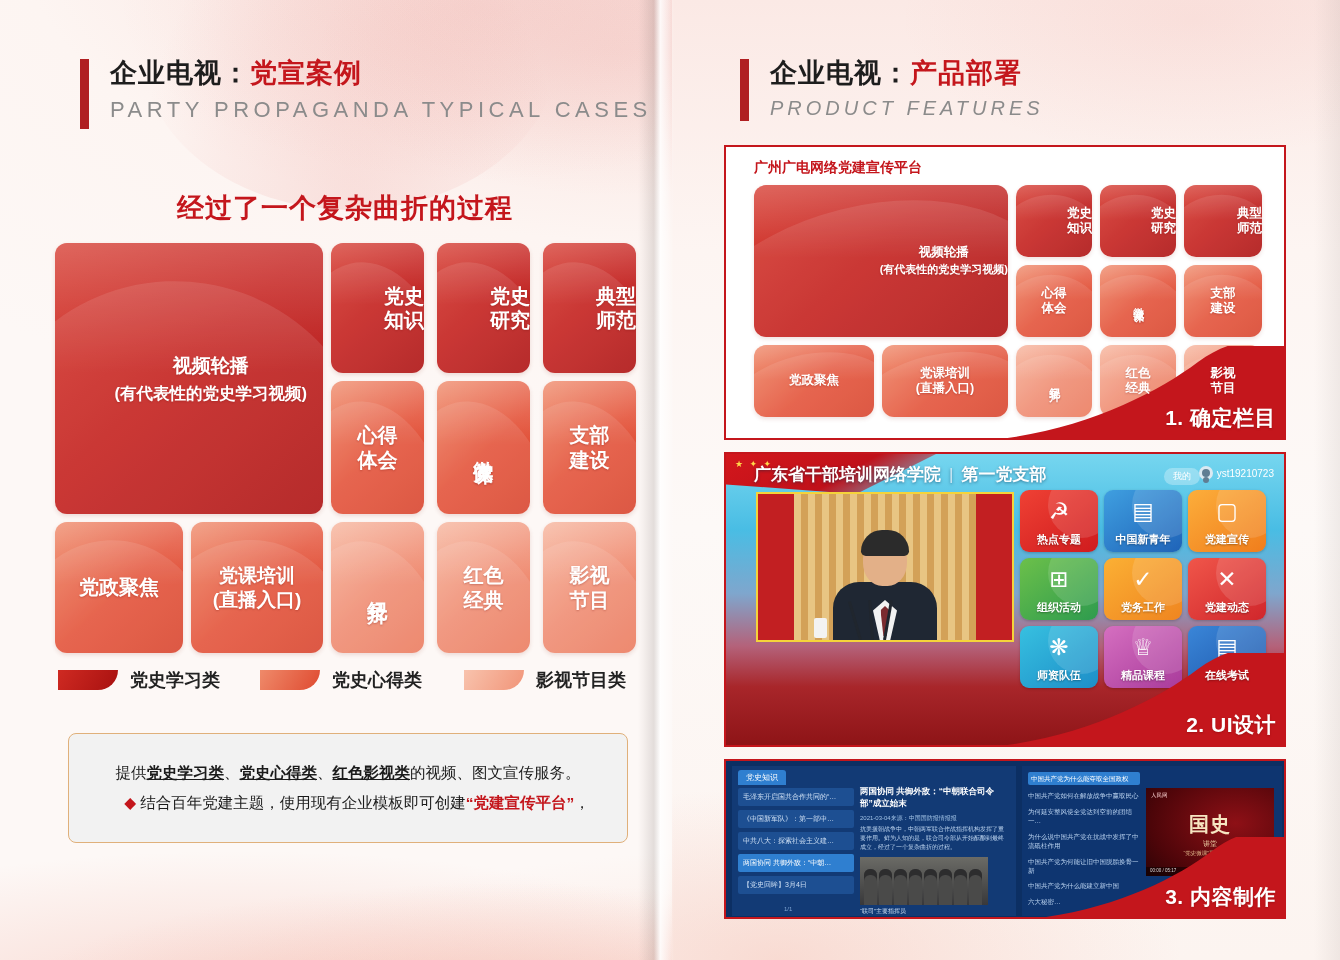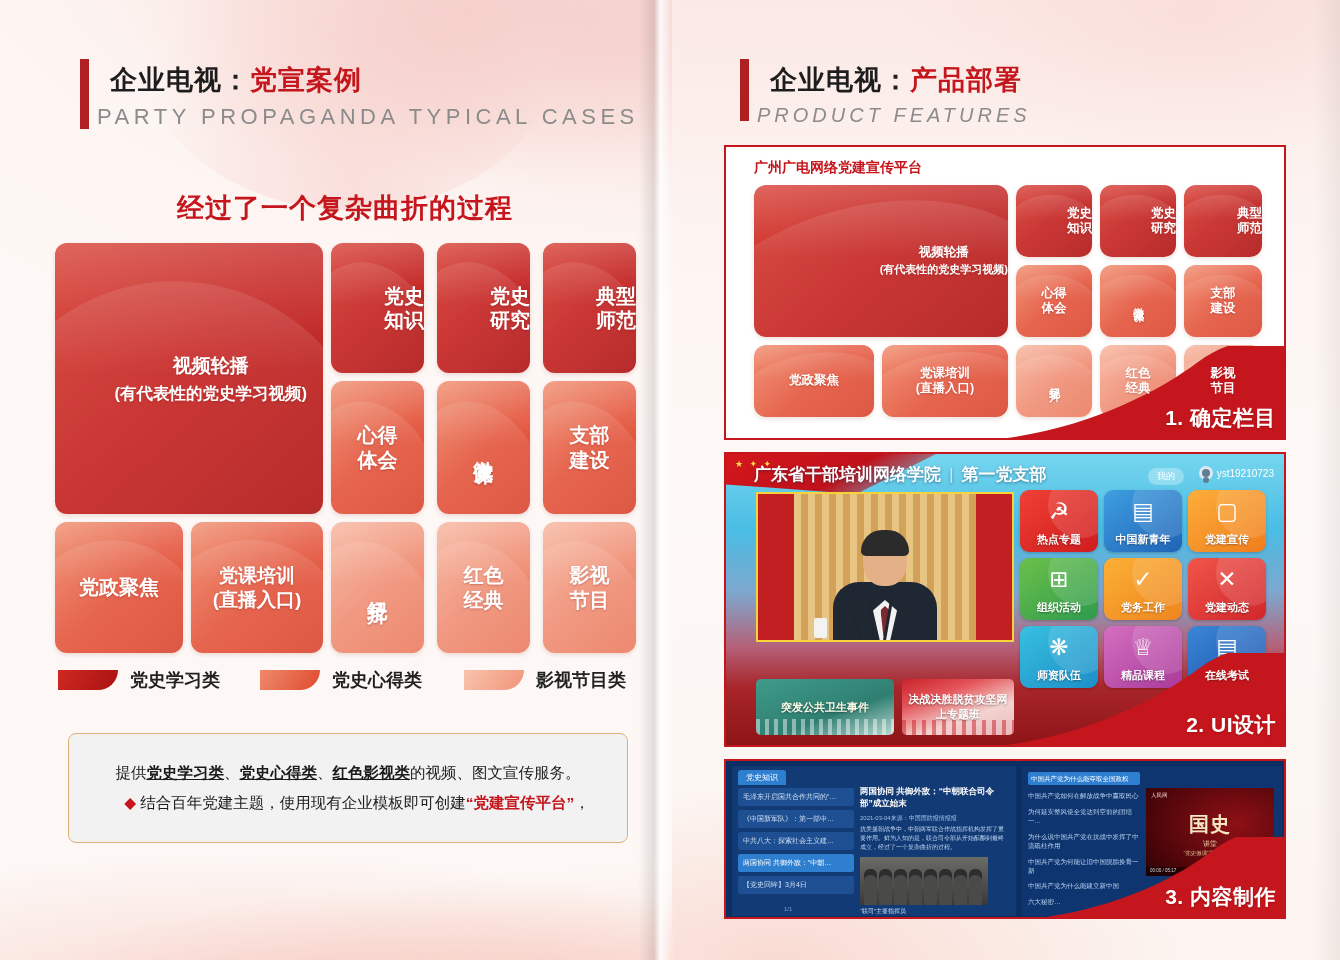--- a/index.html
+++ b/index.html
@@ -36,23 +36,23 @@
   .rp-haze{position:absolute;left:672px;top:0;width:668px;height:960px;pointer-events:none;
     background:
       radial-gradient(420px 200px at 78% 2%, rgba(232,128,120,.10), rgba(232,128,120,0) 70%),
       radial-gradient(560px 240px at 16% 100%, rgba(243,178,162,.38), rgba(243,178,162,0) 72%);}
   .edge-shadow{position:absolute;right:0;top:0;width:26px;height:960px;
     background:linear-gradient(90deg,rgba(255,255,255,0),rgba(150,135,130,.13));}
 
   
   .hdr{position:absolute;}
   .hdr .bar{position:absolute;left:0;top:4px;width:9px;height:70px;background:#b01f22;}
-  .hdr .cn{margin-left:30px;font-size:27px;font-weight:bold;color:#1d1d1d;letter-spacing:1px;white-space:nowrap;margin-top:7px;}
+  .hdr .cn{margin-left:30px;font-size:27px;font-weight:bold;color:#1d1d1d;letter-spacing:1px;white-space:nowrap;}
   .hdr .cn .hl{color:#c4161c;}
-  .hdr .en{margin-left:17px;margin-top:6px;font-size:22px;color:#8b8b8b;letter-spacing:4.5px;white-space:nowrap;}
+  .hdr .en{margin-left:30px;margin-top:6px;font-size:22px;color:#8b8b8b;letter-spacing:4.5px;white-space:nowrap;}
   #hdrL{left:80px;top:55px;}
   #hdrR{left:740px;top:55px;}
   #hdrR .bar{height:62px;}
   #hdrR .en{font-size:20px;letter-spacing:4px;font-style:italic;}
 
   
   #plat-title{position:absolute;left:55px;top:190px;width:580px;text-align:center;
     font-size:27px;font-weight:bold;color:#c4161c;letter-spacing:1px;}
 
   .tile{border-radius:12px;position:relative;overflow:hidden;color:#fff;
@@ -109,21 +109,21 @@
   #card2{left:724px;top:452px;width:562px;height:295px;background:#0f8cc0;}
   .c2bg{position:absolute;inset:0;background:
       linear-gradient(180deg,#76d6ef 0%,#49bde4 26%,#7fa6cd 48%,#b4627a 66%,#a8262a 80%,#8e1417 100%);}
   .c2flag{position:absolute;left:0;top:0;width:210px;height:40px;
     background:linear-gradient(150deg,#d3171c 0%,#c0111a 55%,rgba(200,20,24,0) 100%);
     clip-path:polygon(0 0,100% 0,62% 100%,0 76%);}
   .c2stars{position:absolute;left:9px;top:5px;color:#ffd94a;font-size:9px;letter-spacing:2px;}
   .c2head{position:absolute;left:28px;top:9px;color:#fff;font-size:17px;font-weight:bold;
     text-shadow:0 1px 3px rgba(0,40,70,.5);white-space:nowrap;text-align:right;}
   .c2head .sep{color:#cfe9f6;font-weight:normal;margin:0 8px;}
-  .c2mine{position:absolute;right:100px;top:14px;background:rgba(255,255,255,.30);
+  .c2mine{position:absolute;right:84px;top:14px;background:rgba(255,255,255,.30);
     border-radius:9px;padding:2px 9px;color:#fff;font-size:9px;}
   .c2user{position:absolute;right:10px;top:12px;display:flex;align-items:center;color:#fff;font-size:10px;}
   .c2ava{width:14px;height:14px;border-radius:50%;background:#dbe9f2;margin-right:4px;position:relative;}
   .c2ava::after{content:"";position:absolute;left:3px;top:2.5px;width:8px;height:8px;border-radius:50%;
     background:#5f7d93;box-shadow:0 7px 0 -1px #5f7d93;}
   .c2vid{position:absolute;left:30px;top:38px;width:258px;height:150px;border:2px solid #f5d33a;
     background:linear-gradient(90deg,#c21f22 0%,#c21f22 14%,#d9a95b 14%,#e6c07c 50%,#d9a95b 86%,#c21f22 86%,#c21f22 100%);
     overflow:hidden;}
   .c2vid .stripes{position:absolute;left:14%;top:0;width:72%;height:100%;
     background:repeating-linear-gradient(90deg,#e8c583 0 7px,#d3a158 7px 14px);}
@@ -477,30 +477,20 @@
           <div class="sym">♕</div>
           <div class="cap">精品课程</div>
         </div>
       <div class="ic ic9">
           <div class="gl"></div>
           <div class="sym">▤</div>
           <div class="cap">在线考试</div>
         </div>
     </div>
 
-    <div class="c2ban">
-      <div class="ban ban1">
-        <div class="city"></div>
-        <div class="bt">突发公共卫生事件</div>
-      </div>
-      <div class="ban ban2">
-        <div class="city"></div>
-        <div class="bt">决战决胜脱贫攻坚网上专题班</div>
-      </div>
-    </div>
 
     <div class="ribbon">
       <svg viewBox="0 0 340 96" preserveAspectRatio="none">
           <path d="M0,96 C110,96 200,52 248,16 C286,-12 320,-6 340,-6 L340,96 Z" fill="#c4161c"></path>
         </svg>
       <div class="rt">2. UI设计</div>
     </div>
   </div>
 
   <div class="card" id="card3">

